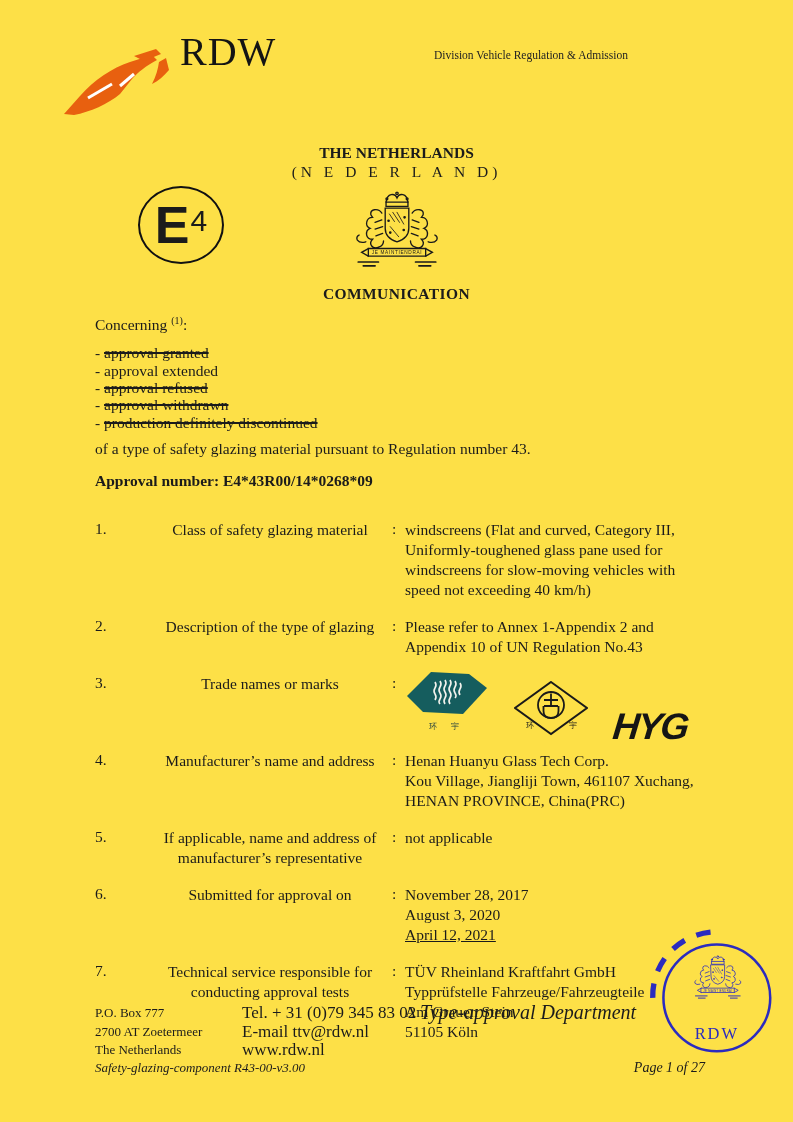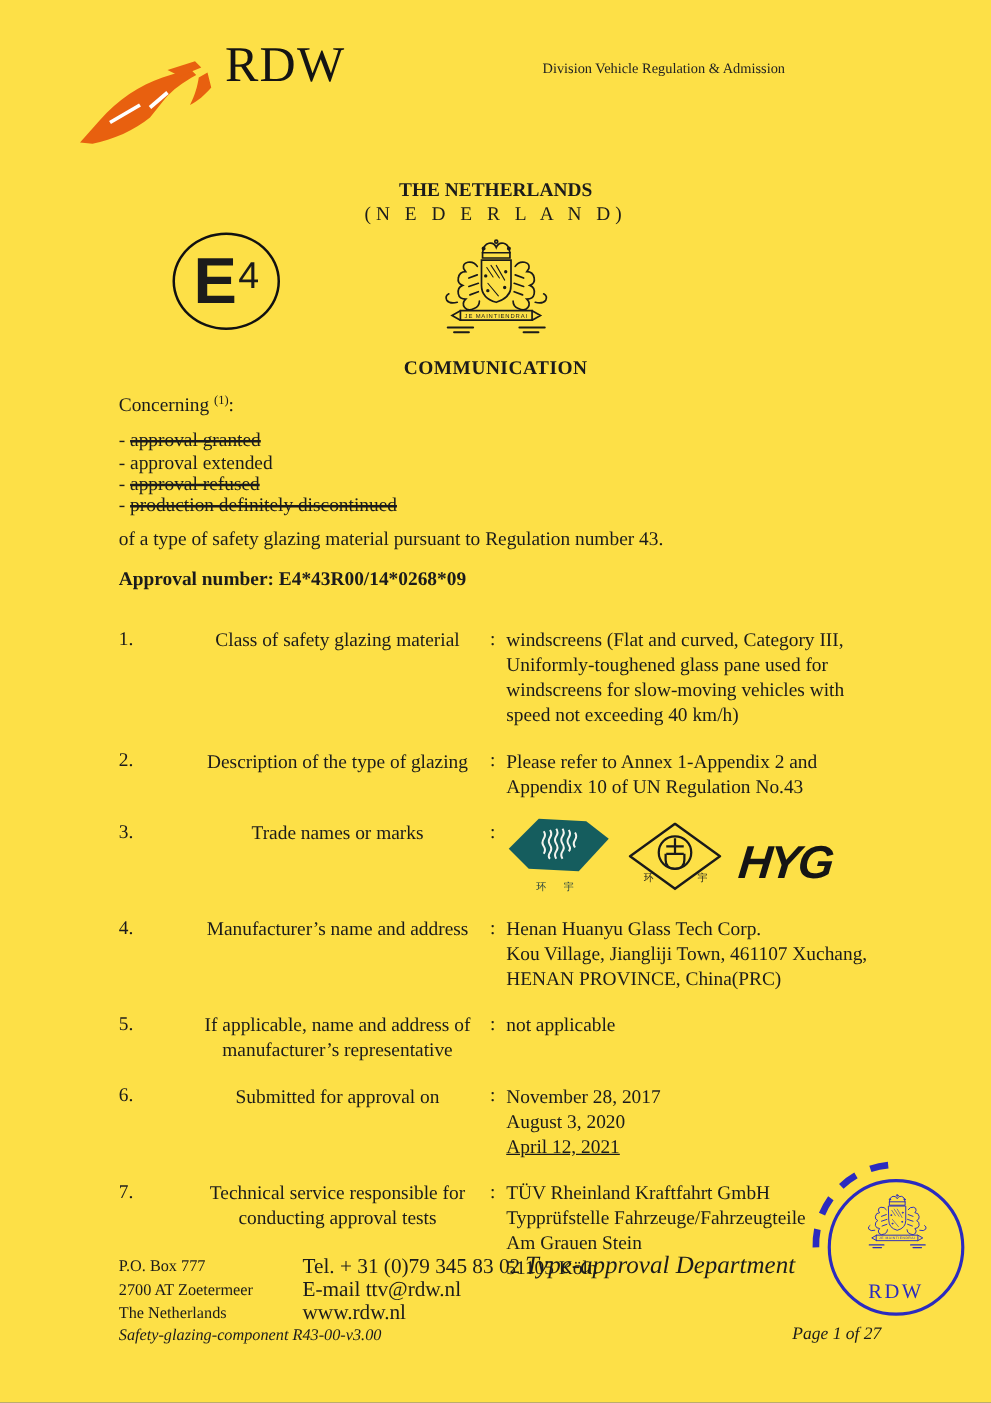--- a/index.html
+++ b/index.html
@@ -44,21 +44,21 @@
   .approval-number { margin-top:14px; font-weight:bold; margin-bottom:30px; }
 
   
   .row { display:flex; align-items:flex-start; margin-bottom:17px; }
   .row .num { width:53px; flex:none; }
   .row .label { width:244px; flex:none; line-height:20px;text-align:center; }
   .row .colon { width:13px; flex:none; text-align:left; }
   .row .value { flex:1; line-height:20px; white-space:nowrap; }
   .row .value div { line-height:20px; }
 
-  .logos { display:flex; align-items:center; gap:14px; margin-top:-4px; }
+  .logos { display:flex; align-items:flex-end; gap:25px; margin-top:-4px; }
   .logo-col { display:flex; flex-direction:column; align-items:center; }
   .logo-caption { font-size:8px; color:#24403f; letter-spacing:6px; margin-top:1px; }
   .hyg {
     font-family:"Liberation Sans", sans-serif; font-weight:bold; font-style:italic;
     font-size:37px; letter-spacing:-2px; color:#151515; transform:skewX(-6deg);
     line-height:1; margin-top:8px;
   }
 
   
   .stamp { position:absolute; left:643px; top:926px; color:#2b2bbf; }
@@ -145,20 +145,23 @@
     </div>
 
     <div class="c-item">
       <span>- </span><span class="struck">approval granted</span>
     </div>
     <div class="c-item">
       <span>- </span><span>approval extended</span>
     </div>
     <div class="c-item">
       <span>- </span><span class="struck">approval refused</span>
+    </div>
+    <div class="c-item">
+      <span>- </span><span class="struck">approval withdrawn</span>
     </div>
     <div class="c-item">
       <span>- </span><span class="struck">production definitely discontinued</span>
     </div>
 
     <div class="subject">of a type of safety glazing material pursuant to Regulation number 43.</div>
 
     <div class="approval-number">Approval number: E4*43R00/14*0268*09</div>
 
     <div class="row">

